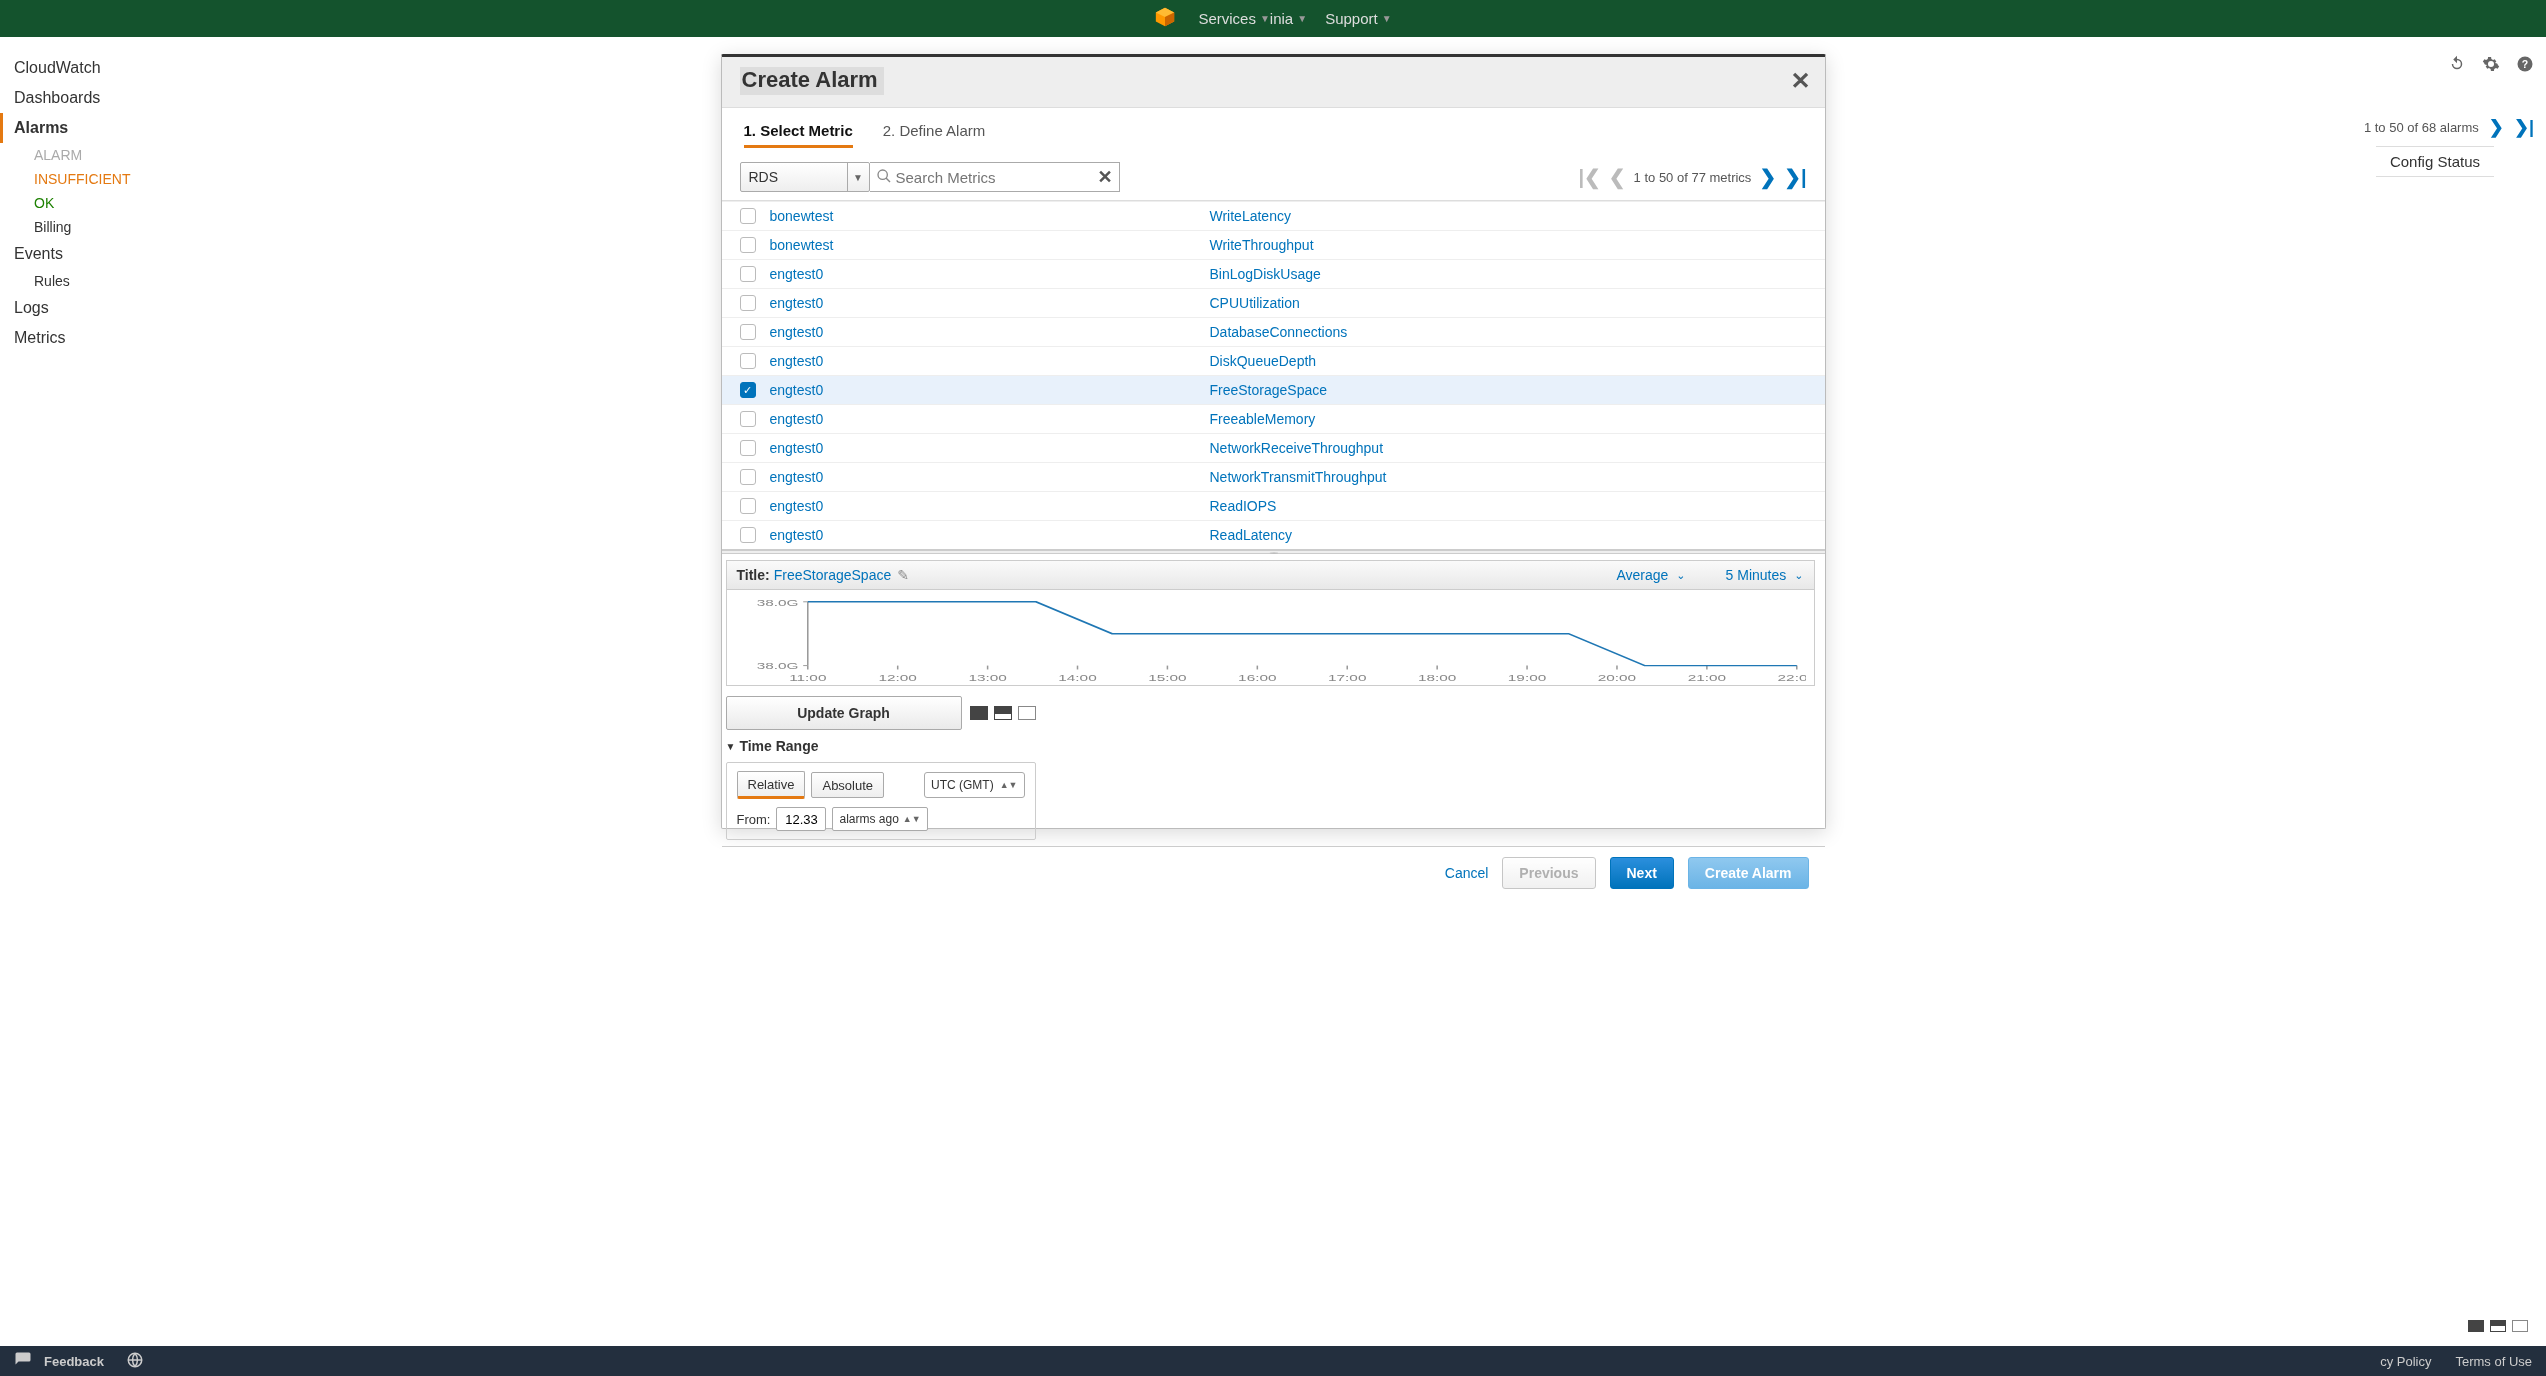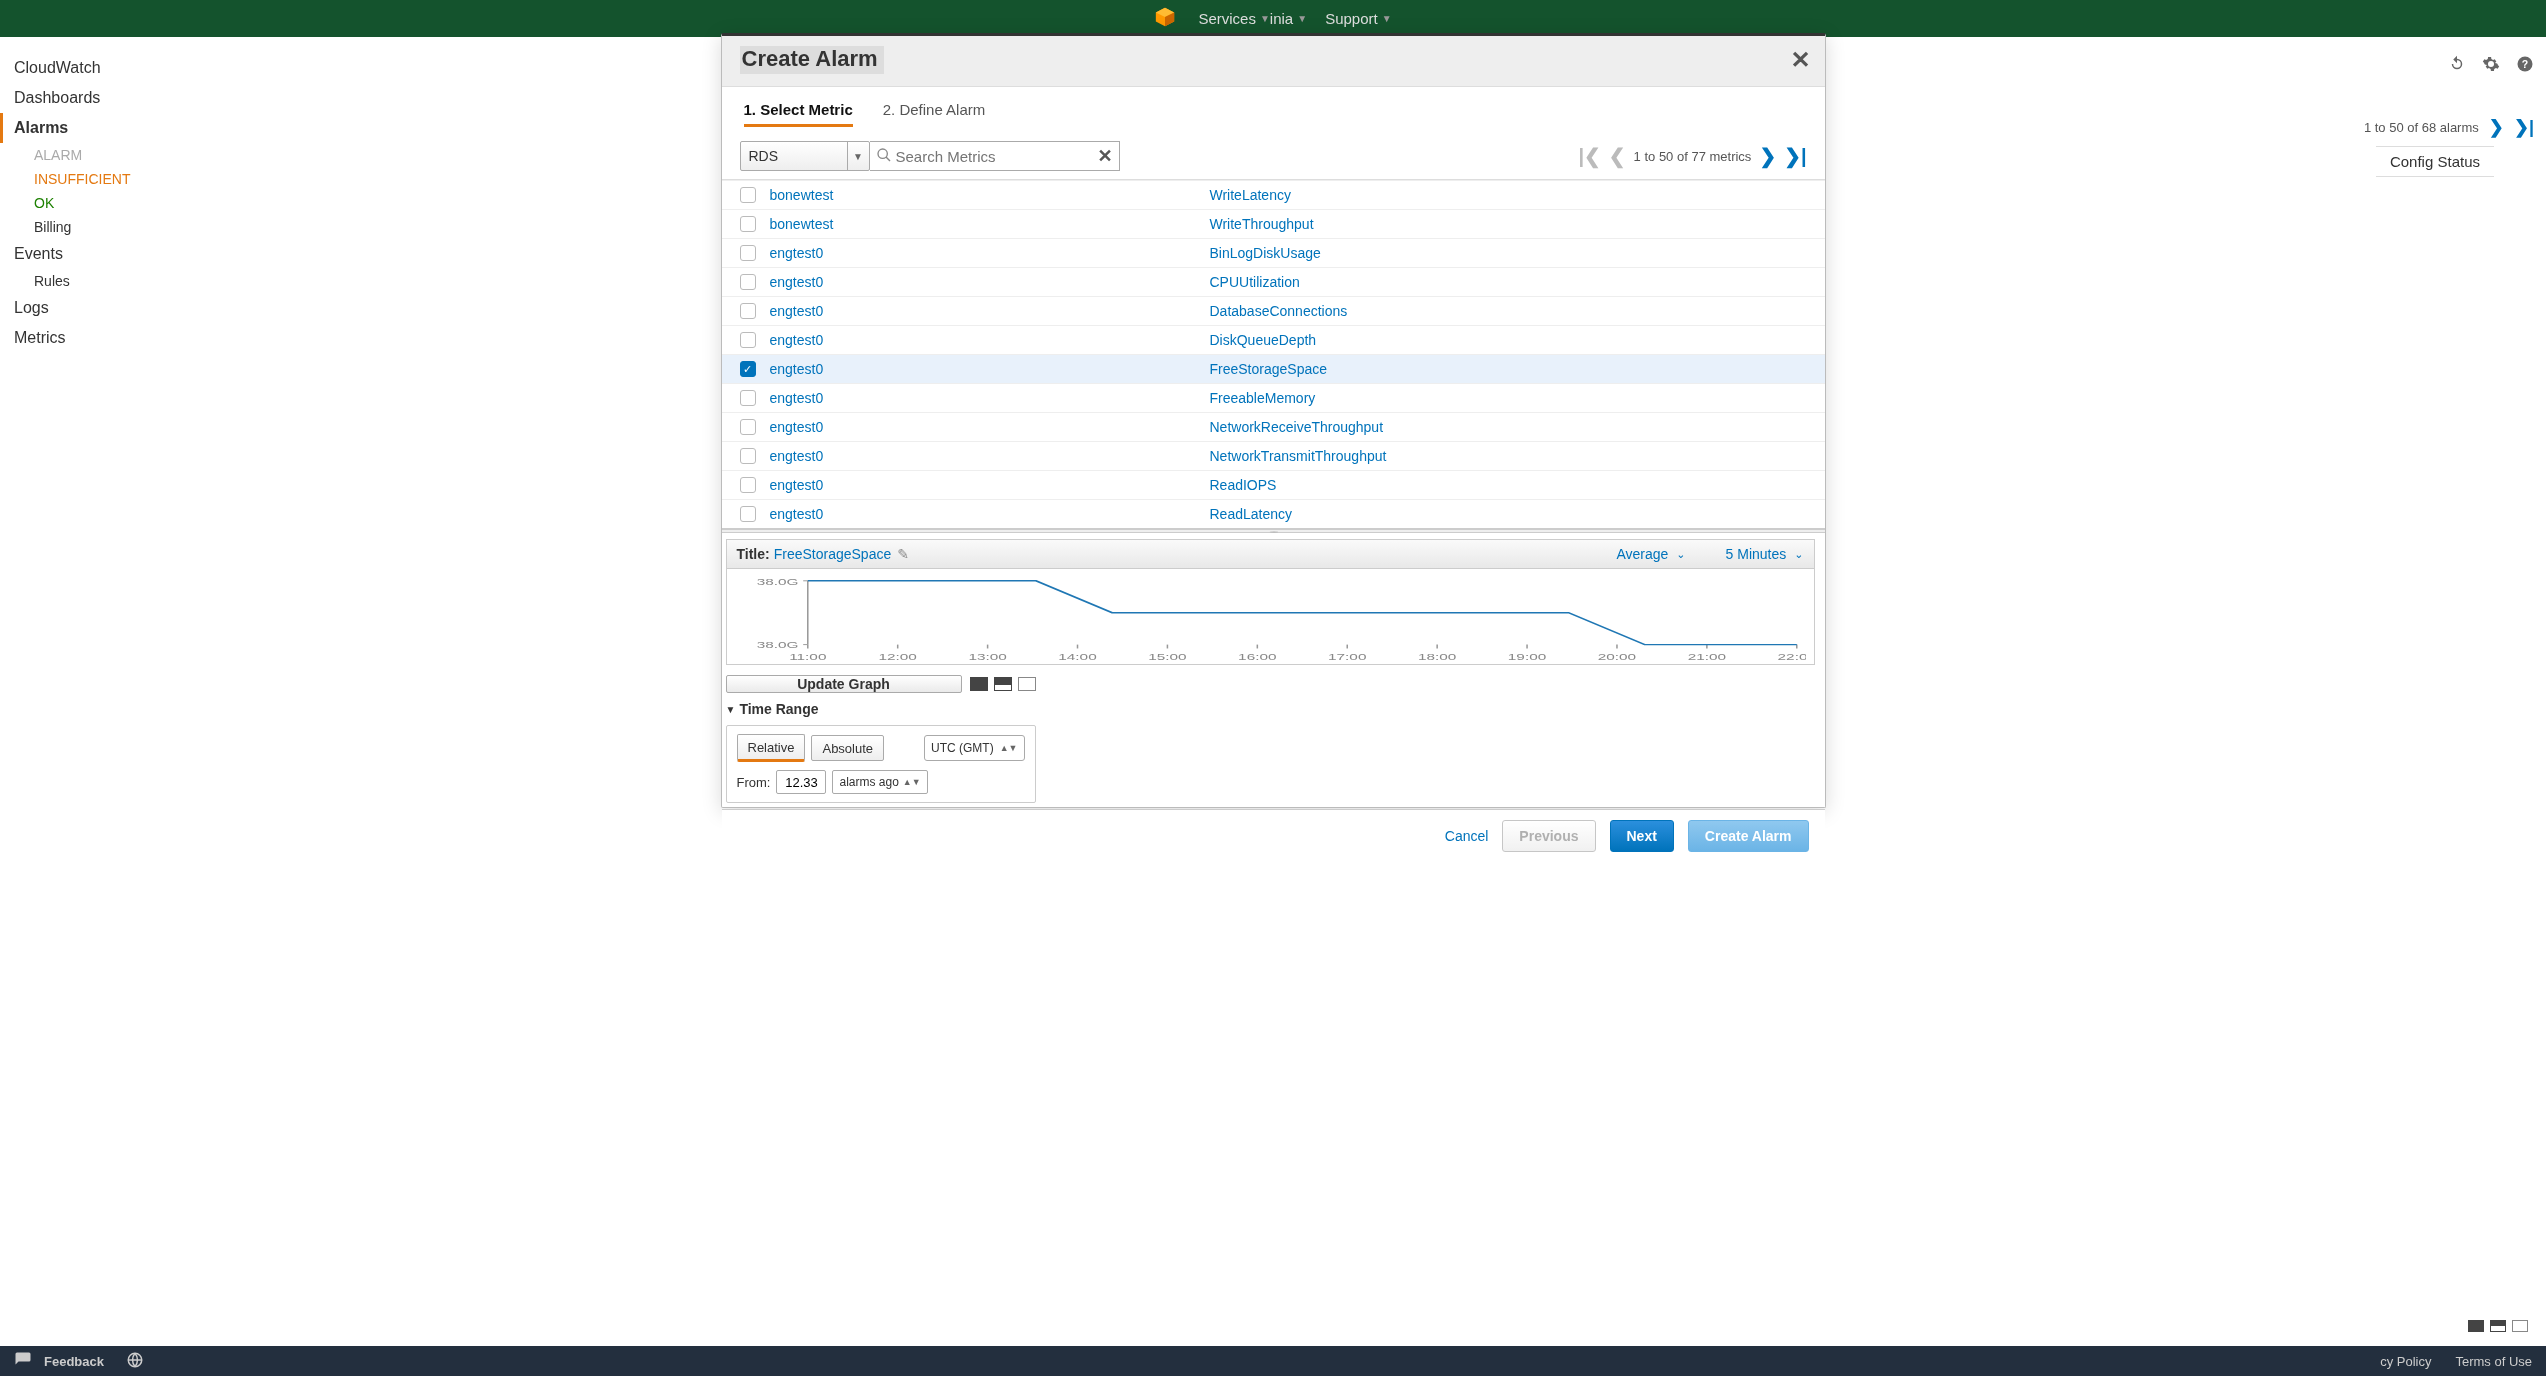--- a/index.html
+++ b/index.html
@@ -26,21 +26,21 @@
 .config-row { display:flex; justify-content:flex-end; margin-top:8px; font-size:15px; color:#333; font-weight:500;}
 .footer-bar { position:fixed; bottom:0; left:0; right:0; height:30px; background:#232f3e; color:#ccc; display:flex; align-items:center; justify-content:space-between; padding:0 14px; font-size:13px; z-index:1; }
 .footer-left { display:flex; align-items:center; gap:12px;font-weight:bold; }
 .footer-right { display:flex; gap:24px; }
 .pref-icons { position:fixed; right:18px; bottom:44px; display:flex; gap:6px; z-index:1;}
 .pref-icons .box { width:16px; height:12px; border:1px solid #888; background:#fff; cursor:pointer;}
 .pref-icons .box.solid { background:#444; border-color:#444;}
 .pref-icons .box.half { background:linear-gradient(to bottom, #444 50%, #fff 50%); border-color:#444;}
 
 
-.overlay { position:fixed; inset:37px 0 30px 0; background:rgba(255,255,255,0); z-index:5; }
+.overlay { position:fixed; inset:37px 0 30px 0; background:rgba(255,255,255,0); z-index:5;margin-top:21px; }
 .modal { position:relative; margin: -4px auto 0 auto; width: 1105px; background:#fff; border:1px solid #bbb; border-top:3px solid #333; border-radius:2px; box-shadow:0 4px 20px rgba(0,0,0,0.15); display:flex; flex-direction:column; height: 775px;}
 .modal-head { background:#eee; padding:10px 18px 12px 18px; border-bottom:1px solid #ddd; position:relative;}
 .modal-title { font-size:22px; font-weight:600; color:#333; background:#ddd; display:inline-block; padding:0 6px 2px 2px;}
 .modal-close { position:absolute; right:14px; top:10px; font-size:24px; color:#555; cursor:pointer; font-weight:bold;}
 .steps { padding:14px 22px 6px 22px; display:flex; gap:30px; font-size:15px; }
 .step { color:#555; padding-bottom:6px; cursor:pointer; }
 .step.active { font-weight:bold; color:#111; border-bottom:3px solid #e47911; }
 .filter-row { display:flex; align-items:center; padding:8px 18px; gap:0; justify-content:space-between; border-bottom:1px solid #ddd; }
 .filter-left { display:flex; align-items:center; }
 .namespace-select { height:30px; border:1px solid #aaa; border-radius:2px; background:linear-gradient(#fff,#eee); padding:0 8px; font-size:14px; display:flex; align-items:center; gap:6px; width:130px; cursor:pointer; position:relative;}
@@ -70,21 +70,21 @@
 .graph-head .title-lbl { font-weight:bold; margin-right:4px;}
 .graph-head .title-val { color:#0073bb; margin-right:6px;}
 .graph-head .pencil { color:#888; cursor:pointer;}
 .graph-head .spacer { flex:1;}
 .graph-head .dd-sel { color:#0073bb; font-weight:500; display:flex; align-items:center; gap:8px; margin-left:20px; cursor:pointer;}
 .graph-head .dd-sel .car { color:#0073bb; font-size:11px;}
 .graph-body { height:95px; position:relative; padding:6px 8px 2px 4px; background:#fff;}
 .graph-body svg { width:100%; height:100%;}
 
 .graph-right { width:310px; display:flex; flex-direction:column; gap:8px;}
-.update-btn { height:18px; border:1px solid #aaa; border-radius:2px; background:linear-gradient(#fff,#eaeaea); font-size:14px; font-weight:600; color:#333; cursor:pointer; display:flex; align-items:center; justify-content:center; gap:158px;}
+.update-btn { height:34px; border:1px solid #aaa; border-radius:2px; background:linear-gradient(#fff,#eaeaea); font-size:14px; font-weight:600; color:#333; cursor:pointer; display:flex; align-items:center; justify-content:center; gap:158px;}
 .update-row { display:flex; align-items:center; gap:8px;}
 .layout-boxes { display:flex; gap:6px;}
 .layout-boxes .box { width:18px; height:14px; border:1px solid #888; cursor:pointer;}
 .layout-boxes .box.solid { background:#444; border-color:#444;}
 .layout-boxes .box.half { background:linear-gradient(to bottom, #444 60%, #fff 40%); border-color:#444;}
 .time-range-head { font-weight:bold; font-size:14px; color:#333; display:flex; align-items:center; gap:4px;}
 .tr-body { border:1px solid #ccc; border-radius:2px; padding:8px 10px; display:flex; flex-direction:column; gap:8px;}
 .tabs-tz { display:flex; align-items:center; gap:6px;}
 .tab-btn { height:26px; border:1px solid #aaa; background:linear-gradient(#fff,#eee); font-size:13px; padding:0 10px; border-radius:2px; cursor:pointer; display:flex; align-items:center;}
 .tab-btn.active { border-bottom-color:#e47911; border-bottom-width:3px; height:28px; }

